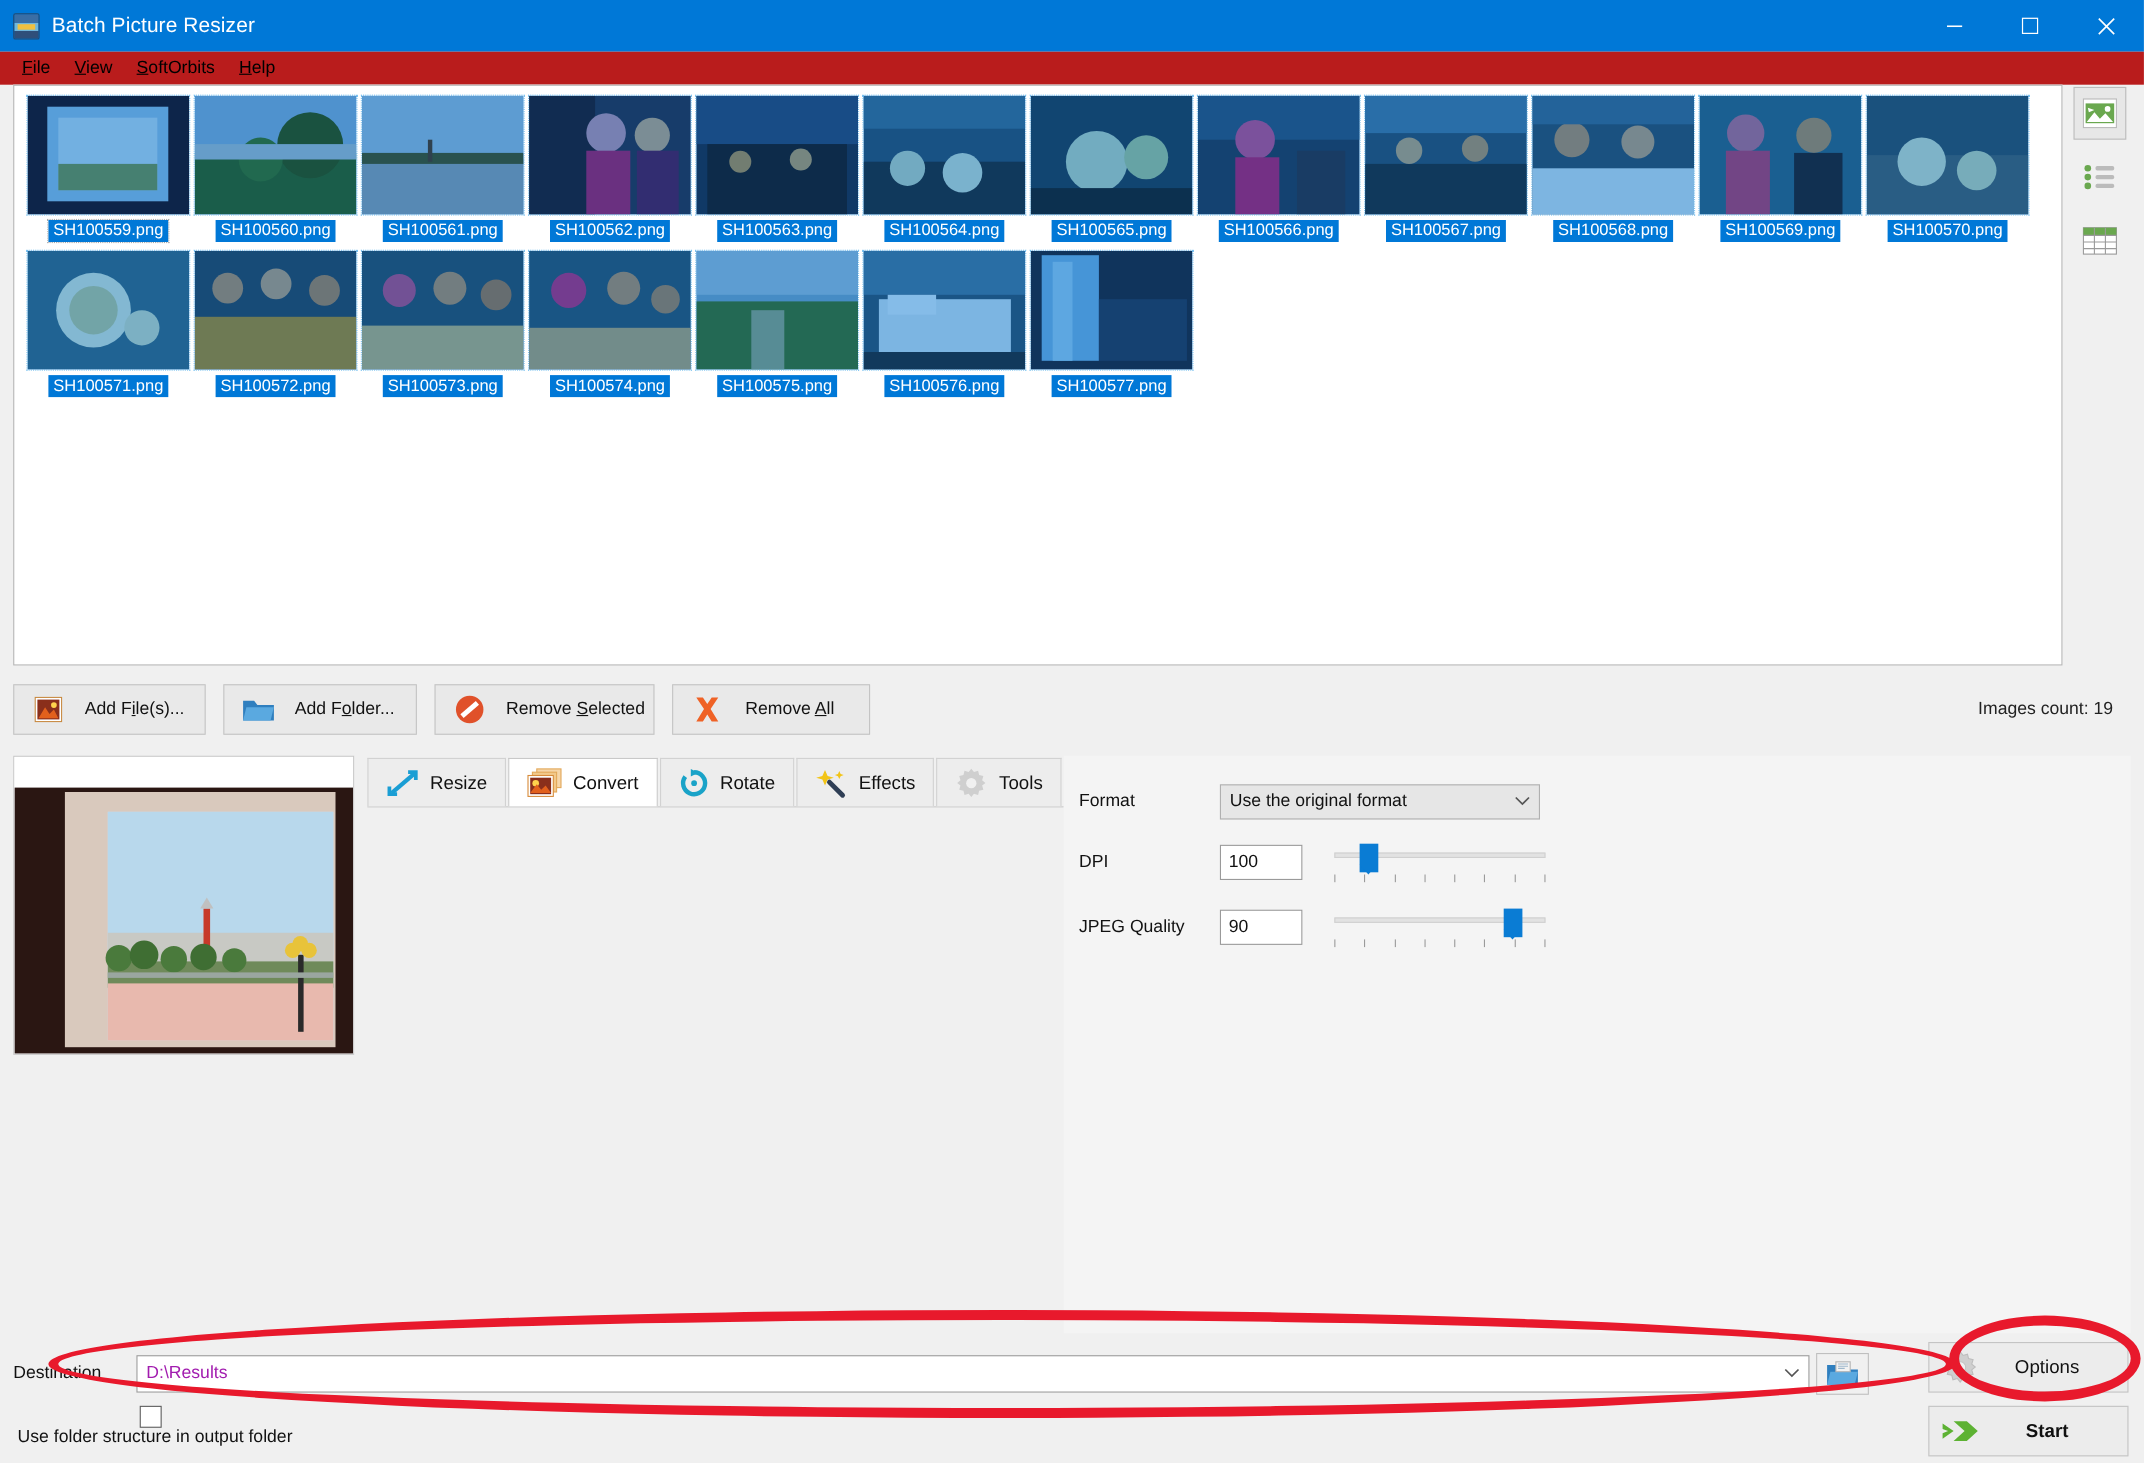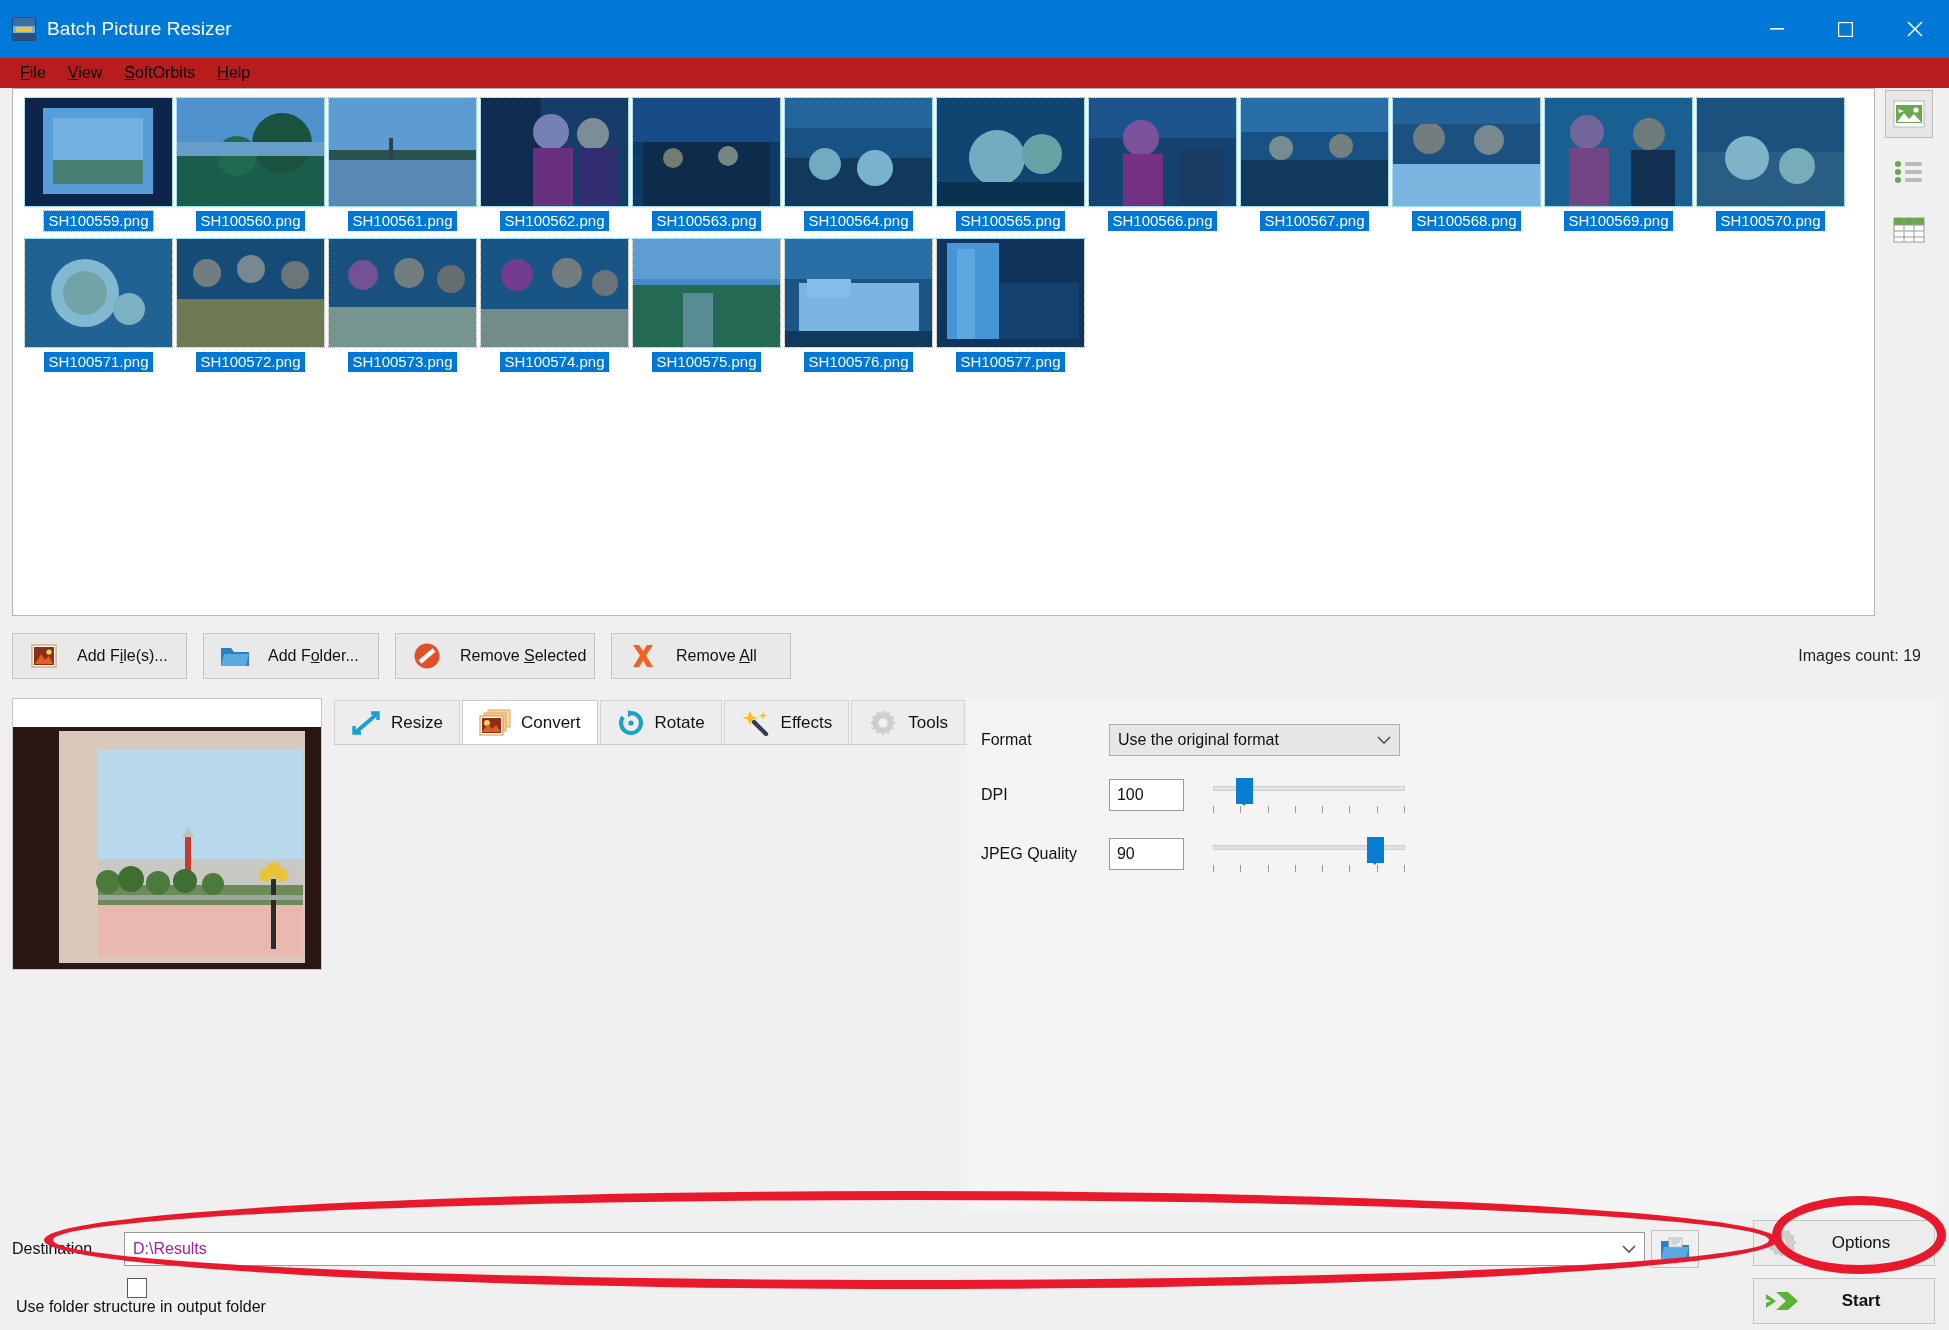--- a/index.html
+++ b/index.html
@@ -11,21 +11,21 @@
   }
   #app {
     position: relative;
     width: 1949px; height: 1330px;
     background: #f0f0f0;
     display: flex; flex-direction: column;
   }
 
   
   .titlebar {
-    height: 58px; background: #0078d7;
+    height: 47px; background: #0078d7;
     display: flex; align-items: center;
     flex: 0 0 auto;
   }
   .title-icon {
     width: 22px; height: 22px; margin-left: 12px; margin-right: 11px;
     border-radius: 2px;
     background: linear-gradient(#3a6ea5 0 38%, #6fb7dd 38% 70%, #2f4f7a 70% 100%);
     border: 1px solid #214a73; position: relative; flex: 0 0 auto;
   }
   .title-icon::after {
@@ -105,21 +105,21 @@
   .actions-row {
     display: flex; align-items: center; padding: 14px 12px 0 12px; flex: 0 0 auto;
     height: 66px; box-sizing: border-box;
   }
   .btn {
     height: 46px; background: #e9e9e9; border: 1px solid #c4c4c4;
     display: flex; align-items: center; font-size: 16px; color: #111;
     padding: 0 14px; margin-right: 16px; box-sizing: border-box;
   }
   .btn .bicon { width: 34px; display: flex; justify-content: center; align-items: center; flex: 0 0 auto; }
-  .btn .blabel { flex: 1 1 auto; padding: 0 16px; white-space: nowrap; }
+  .btn .blabel { flex: 1 1 auto; text-align: center; padding: 0 16px; white-space: nowrap; }
   .btn .blabel u { text-decoration: underline; }
   #btn-addfiles { width: 175px; }
   #btn-addfolder { width: 176px; }
   #btn-removesel { width: 200px; }
   #btn-removeall { width: 180px; }
   .images-count {
     margin-left: auto; font-size: 16px; color: #222; padding-right: 16px;
   }
 
   

